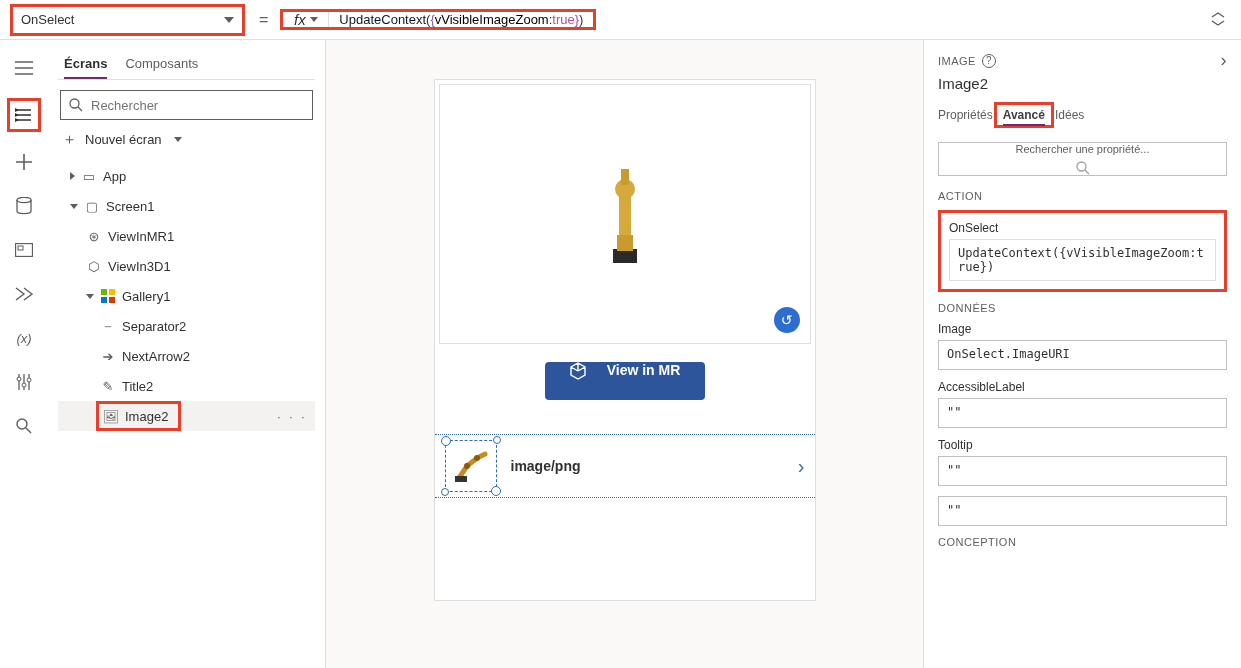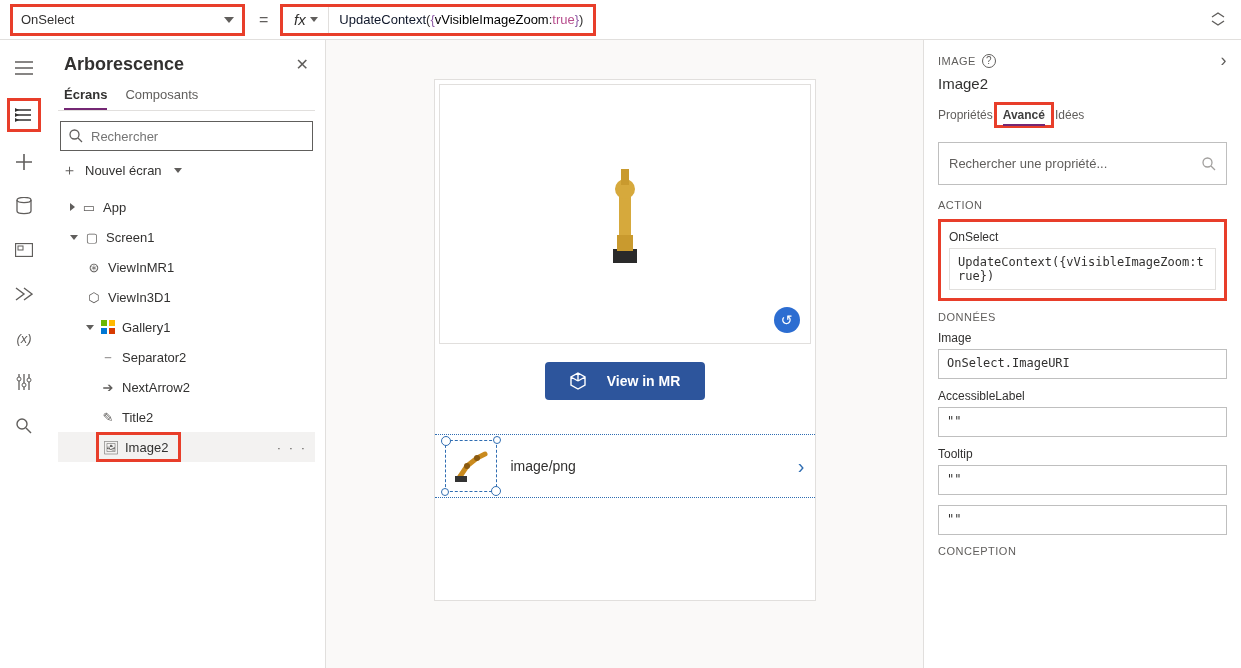--- a/index.html
+++ b/index.html
@@ -3,21 +3,21 @@
 <meta charset="utf-8">
 <style>
   * { box-sizing: border-box; margin: 0; padding: 0; font-family: "Segoe UI", Arial, sans-serif; }
   body { width: 1241px; height: 668px; background: #fff; position: relative; font-size: 13px; color: #323130; overflow: hidden; }
 
   
   .formula-bar { position: absolute; top: 0; left: 0; right: 0; height: 40px; display: flex; align-items: center; border-bottom: 1px solid #e1dfdd; background: #fff; }
   .prop-selector { width: 235px; height: 32px; border: 3px solid #e83e2a; margin-left: 10px; display: flex; align-items: center; padding: 0 8px; background: #fff; position: relative; }
   .prop-selector .chev { margin-left: auto; }
   .equals { margin: 0 12px 0 14px; font-size: 16px; color: #605e5c; }
-  .fx-wrap { display: flex; align-items: center; height: 32px; border: 3px solid #e83e2a; border-radius: 0; background: #fff; }
+  .fx-wrap { display: flex; align-items: center; height: 21px; border: 3px solid #e83e2a; border-radius: 0; background: #fff; }
   .fx-box { width: 46px; height: 100%; border-right: 1px solid #e1dfdd; display: flex; align-items: center; justify-content: center; gap: 4px; font-style: italic; font-size: 15px; }
   .formula-text { padding: 0 10px; font-family: Consolas, monospace; font-size: 13px; white-space: nowrap; }
   .fn { color: #0f172a; }
   .paren { color: #323130; }
   .brace { color: #8e5ba6; }
   .ident { color: #000000; }
   .bool { color: #b84f8e; }
   .expand-carets { position: absolute; right: 14px; top: 12px; }
 
   
@@ -44,41 +44,41 @@
   .node.sel { background: #f3f2f1; }
   .img-node-wrap { display: flex; align-items: center; }
   .img-node-box { border: 3px solid #e83e2a; display: flex; align-items: center; height: 30px; padding: 0 10px 0 4px; gap: 6px; margin-left: 38px; }
   .dots { margin-left: auto; margin-right: 8px; color: #605e5c; letter-spacing: 2px; }
 
   
   .canvas { position: absolute; left: 326px; top: 40px; right: 318px; bottom: 0; background: #faf9f8; display: flex; justify-content: center; padding-top: 40px; }
   .phone { width: 380px; background: #fff; box-shadow: 0 0 0 1px #e1dfdd; position: relative; height: 520px; }
   .img-preview { margin: 4px 4px 0 4px; height: 260px; border: 1px solid #e1dfdd; background: #fff; display: flex; align-items: center; justify-content: center; position: relative; }
   .replay { position: absolute; right: 10px; bottom: 10px; width: 26px; height: 26px; border-radius: 50%; background: #2c6dd1; display: flex; align-items: center; justify-content: center; color: #fff; font-size: 14px; }
-  .btn-mr { margin: 18px auto 0 auto; width: 160px; height: 38px; background: #2d559c; color: #fff; border-radius: 4px; display: flex; align-items: center; justify-content: center; gap: 20px; font-size: 14px; font-weight: 600; }
+  .btn-mr { margin: 18px auto 0 auto; width: 160px; height: 38px; background: #2d559c; color: #fff; border-radius: 4px; display: flex; justify-content: center; gap: 20px; font-size: 14px; font-weight: 600; }
   .gallery-row { margin-top: 34px; border-top: 1px dotted #2f6db2; border-bottom: 1px dotted #2f6db2; height: 64px; display: flex; align-items: center; padding: 0 10px; }
   .thumb-sel { width: 52px; height: 52px; border: 1px dashed #2f6db2; position: relative; display: flex; align-items: center; justify-content: center; background: #fff; }
   .thumb-sel::before, .thumb-sel::after { content: ""; position: absolute; width: 8px; height: 8px; border: 1px solid #2f6db2; background: #fff; border-radius: 50%; }
   .thumb-sel::before { left: -5px; top: -5px; }
   .thumb-sel::after { right: -5px; bottom: -5px; }
   .handle-tr, .handle-bl { position: absolute; width: 8px; height: 8px; border: 1px solid #2f6db2; background:#fff; border-radius:50%; }
   .handle-tr { right:-5px; top:-5px;} .handle-bl { left:-5px; bottom:-5px;}
-  .row-text { margin-left: 14px; font-weight: 400; font-size: 14px; }
+  .row-text { margin-left: 14px; font-weight: 700; font-size: 14px; }
   .row-arrow { margin-left: auto; color: #2f6db2; font-size: 20px; }
 
   
   .right-panel { position: absolute; right: 0; top: 40px; bottom: 0; width: 318px; border-left: 1px solid #e1dfdd; background: #fff; padding: 10px 14px 0 14px; overflow-y: auto; }
   .rp-head { display: flex; align-items: center; gap: 6px; font-size: 11px; color: #605e5c; letter-spacing: 0.5px; }
   .rp-head .q { width:14px; height:14px; border:1px solid #605e5c; border-radius:50%; font-size:10px; display:flex; align-items:center; justify-content:center; }
   .rp-title { font-size: 15px; margin: 4px 0 10px 0; }
   .rp-tabs { display: flex; align-items: center; gap: 1px; font-size: 12px; margin-bottom: 14px; }
   .rp-tab { color: #605e5c; cursor: pointer; padding: 4px 0; }
   .rp-tab.active { border: 3px solid #e83e2a; border-bottom: 3px solid #e83e2a; padding: 3px 6px; position: relative; }
   .rp-tab.active span { border-bottom: 2px solid #742774; padding-bottom: 2px; font-weight: 600; color: #404040; }
-  .rp-search { height: 43px; border: 1px solid #bfbfbf; display: flex; align-items: center; padding: 0 10px; margin-bottom: 14px; color: #605e5c; font-size: 13px; }
+  .rp-search { height: 34px; border: 1px solid #bfbfbf; display: flex; align-items: center; padding: 0 10px; margin-bottom: 14px; color: #605e5c; font-size: 11px; flex-direction: column; }
   .section-label { font-size: 11px; letter-spacing: 0.5px; color: #605e5c; margin: 8px 0; }
   .prop-box { border: 3px solid #e83e2a; padding: 8px; margin-bottom: 10px; }
   .prop-label-sm { font-size: 12px; margin-bottom: 4px; color: #323130; }
   .prop-value { font-family: Consolas, monospace; font-size: 12px; color: #323130; word-break: break-all; border:1px solid #e1dfdd; padding:6px 8px; min-height: 40px; }
   .plain-prop { margin-bottom: 10px; }
   .plain-prop .prop-label-sm { margin-bottom: 4px; }
   .plain-input { border: 1px solid #bfbfbf; padding: 6px 8px; font-family: Consolas, monospace; font-size: 12px; min-height: 30px; }
 
   .chev-down { display:inline-block; border-left:5px solid transparent; border-right:5px solid transparent; border-top:6px solid #605e5c; }
   .chev-right-small { display:inline-block; border-top:4px solid transparent; border-bottom:4px solid transparent; border-left:5px solid #605e5c; }
@@ -153,24 +153,20 @@
     </div>
   <div class="rail-item">
       <svg width="16" height="16">
         <circle cx="6" cy="6" r="5" fill="none" stroke="#605e5c" stroke-width="1.4"></circle>
         <path d="M10 10l5 5" stroke="#605e5c" stroke-width="1.4"></path>
       </svg>
     </div>
 </div>
 
 <div class="tree-panel">
-  <div class="tree-header">
-    <span class="tree-title">Arborescence</span>
-    <span style="font-size:16px; color:#605e5c;">✕</span>
-  </div>
   <div class="tabs">
     <div class="tab active">Écrans</div>
     <div class="tab">Composants</div>
   </div>
   <div class="search-box">
     <svg width="14" height="14">
         <circle cx="5.5" cy="5.5" r="4.5" fill="none" stroke="#605e5c" stroke-width="1.3"></circle>
         <path d="M9 9l4 4" stroke="#605e5c" stroke-width="1.3"></path>
       </svg>
     <input placeholder="Rechercher" style="">

